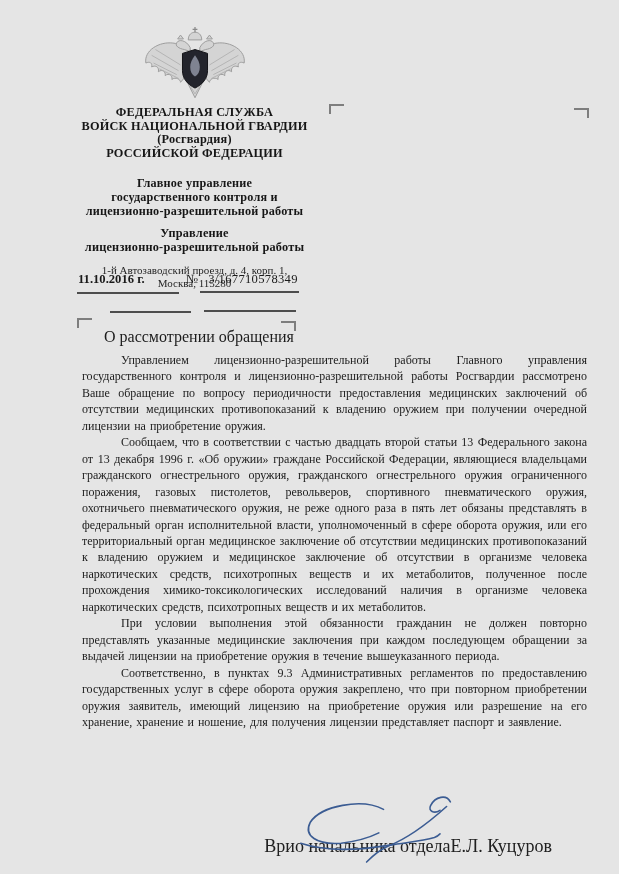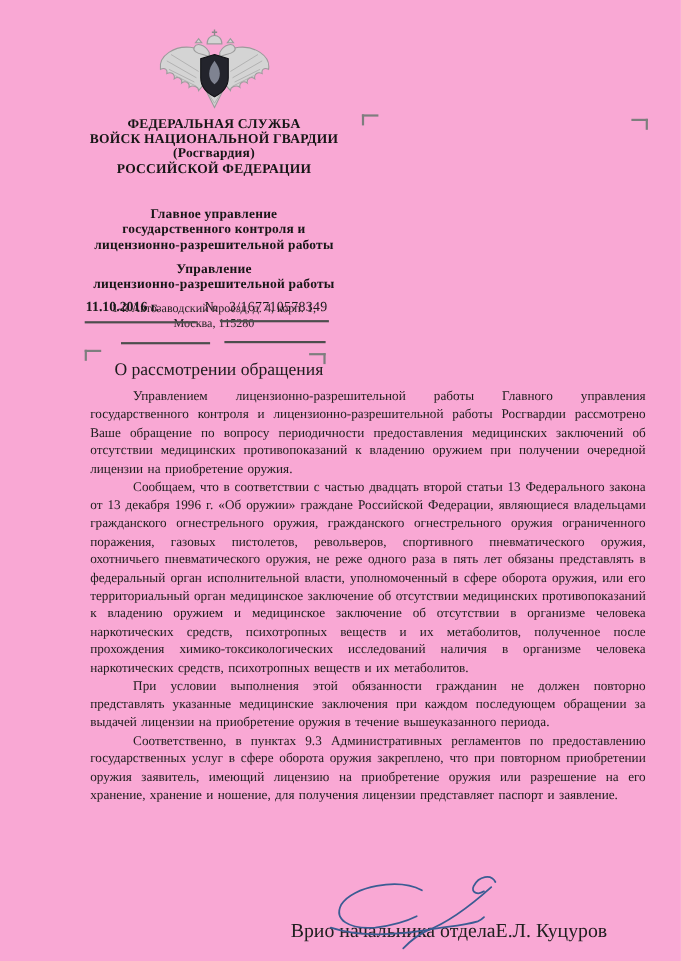--- a/index.html
+++ b/index.html
@@ -4,30 +4,30 @@
 <style>
   html,body{margin:0;padding:0;}
   body{
     width:619px;height:874px;
     background:#ffffff;
     font-family:"Liberation Serif","DejaVu Serif",serif;
     color:#1e1e1e;
     position:relative;
     overflow:hidden;
   }
-  .page{position:absolute;inset:0;background:#f9a8d4;}
+  .page{position:absolute;inset:0;background:#e5e5e5;}
 
   
   .letterhead{
     position:absolute;left:62px;top:26px;width:265px;
     text-align:center;color:#161616;
   }
   .emblem{display:block;margin:0 auto 4px auto;}
   .org-line{font-weight:bold;font-size:12.3px;line-height:13.6px;letter-spacing:.2px;}
-  .division{margin-top:28px;}
+  .division{margin-top:17px;}
   .division .org-line{font-size:12.2px;}
   .subdivision{margin-top:9px;}
   .address{margin-top:10px;font-size:11px;line-height:12.6px;color:#262626;}
 
   
   .date-row{
     position:absolute;left:78px;top:272px;width:224px;
     display:flex;font-size:12.6px;color:#1a1a1a;
   }
   .date-cell{width:102px;text-align:left;font-weight:bold;}

